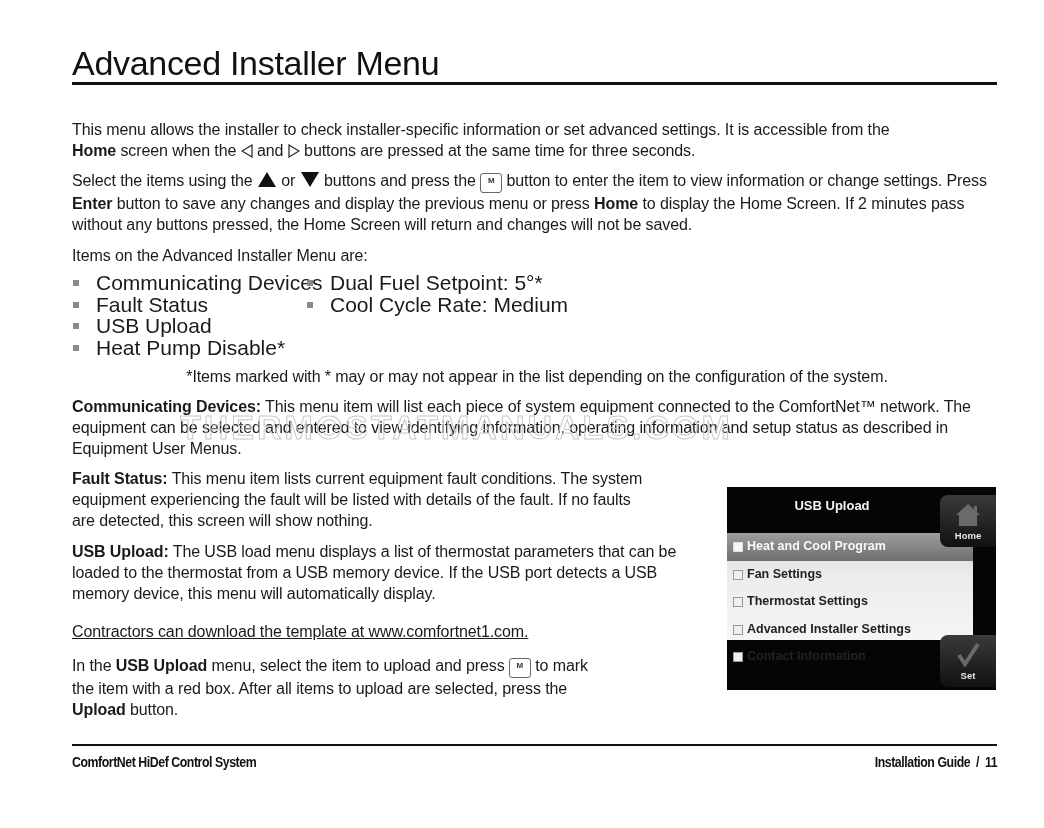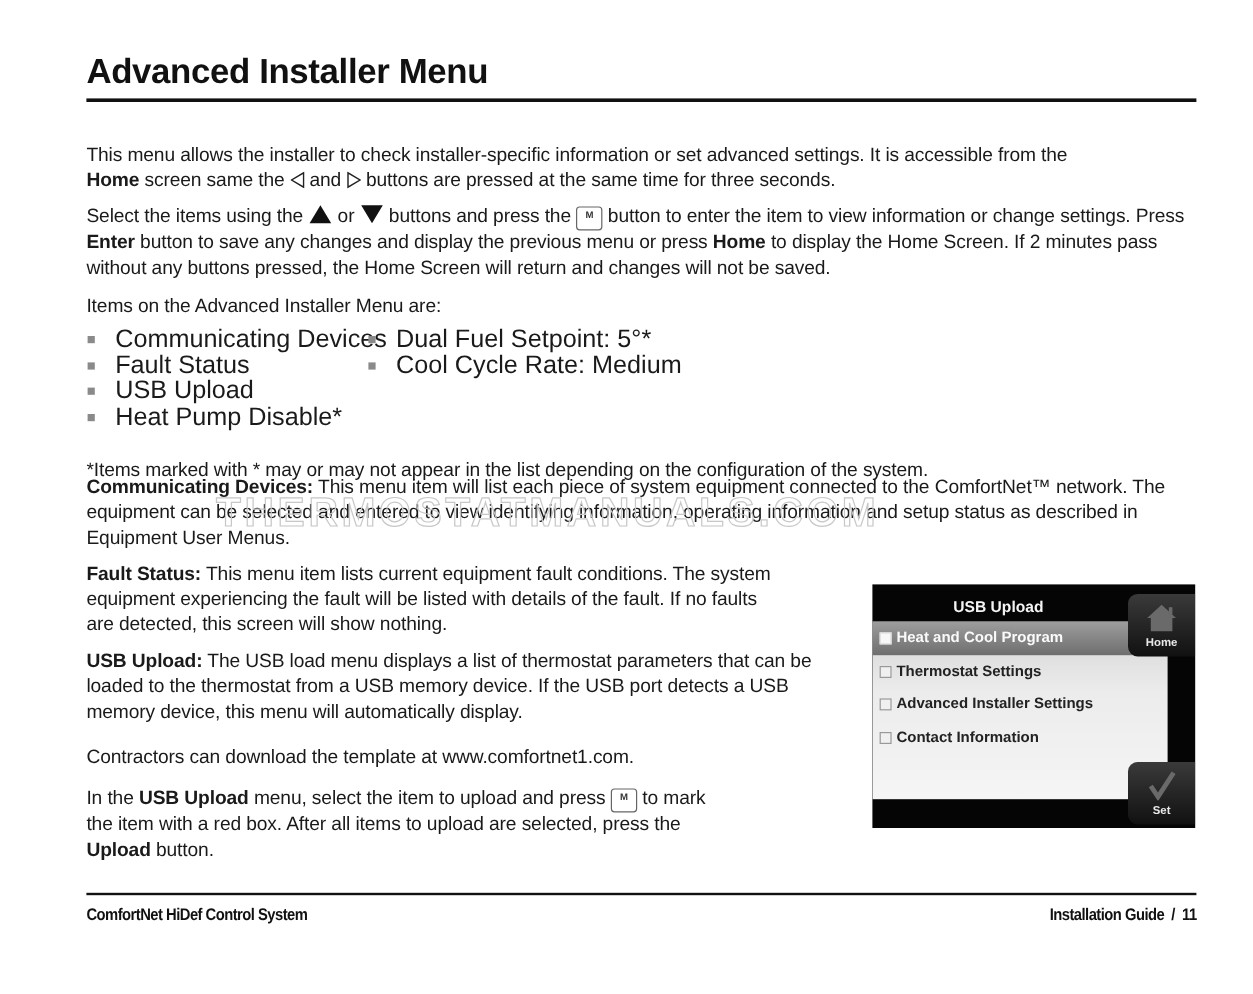--- a/index.html
+++ b/index.html
@@ -1,33 +1,33 @@
 <!DOCTYPE html>
 <html><head>
 <meta charset="utf-8">
 <style>
   * { box-sizing: border-box; margin: 0; padding: 0; }
   html, body { width: 1044px; height: 828px; background: #ffffff; overflow: hidden; }
   body { position: relative; font-family: "Liberation Sans", sans-serif; color: #1a1a1a; }
-  .page-title { position: absolute; left: 72px; top: 44px; font-size: 29px; font-weight: bold; letter-spacing: -0.3px; color: #111; }
+  .page-title { position: absolute; left: 72px; top: 44px; font-size: 34px; font-weight: normal; letter-spacing: -0.3px; color: #111; }
   .title-rule { position: absolute; left: 72px; top: 82px; width: 925px; height: 3px; background: #111; }
   .para { position: absolute; left: 72px; font-size: 16px; line-height: 21px; color: #1a1a1a; letter-spacing: -0.1px; }
   .para b { font-weight: bold; }
   .w920 { width: 930px; }
   .w620 { width: 610px; }
   .inline-icon { display: inline-block; vertical-align: -2px; }
   .m-btn { display: inline-block; width: 22px; height: 20px; border: 1px solid #666; border-radius: 3px; font-size: 8px; font-weight: bold; text-align: center; line-height: 14px; vertical-align: 3px; color: #333; }
   .bullets { position: absolute; top: 272px; left: 72px; }
   .bullet-col { position: absolute; top: 0; }
   .bullet-item { position: relative; font-size: 21px; line-height: 21.5px; padding-left: 24px; white-space: nowrap; }
   .bullet-item .sq { position: absolute; left: 1px; top: 8px; width: 6px; height: 6px; background: #8a8a8a; }
   .watermark { position: absolute; left: 180px; top: 388px; font-size: 34px; font-weight: bold; letter-spacing: 3px; color: transparent; -webkit-text-stroke: 1px #c8c8c8; white-space: nowrap; pointer-events: none; margin-top: 20px; }
   .tstat { position: absolute; left: 727px; top: 487px; width: 269px; height: 203px; background: #050505; overflow: hidden; }
   .tstat-header { position: absolute; left: 0; top: 0; width: 210px; height: 40px; color: #f4f4f4; font-size: 13px; font-weight: bold; text-align: center; line-height: 38px; }
-  .tstat-list { position: absolute; left: 0; top: 31px; width: 246px; height: 148px; background: linear-gradient(#d4d4d4, #ececec 40%, #f5f5f5); }
+  .tstat-list { position: absolute; left: 0; top: 46px; width: 246px; height: 107px; background: linear-gradient(#d4d4d4, #ececec 40%, #f5f5f5); }
   .tstat-row { position: relative; height: 27.5px; font-size: 12.5px; font-weight: bold; color: #222; line-height: 27px; padding-left: 20px; white-space: nowrap; }
   .tstat-row.selected { background: linear-gradient(#9d9d9d, #6e6e6e); color: #fafafa; width: 246px; }
   .tstat-row .cb { position: absolute; left: 6px; top: 9px; width: 10px; height: 10px; background: #f0f0f0; border: 1px solid #999; }
   .tstat-row.selected .cb { background: #f7f7f7; border-color: #ddd; }
   .tstat-btn { position: absolute; right: 0; width: 56px; height: 52px; background: linear-gradient(#3a3a3a, #111); border-radius: 8px 0 0 8px; color: #e8e8e8; font-size: 9.5px; font-weight: bold; text-align: center; }
   .tstat-btn .lbl { position: absolute; bottom: 6px; left: 0; width: 100%; }
   .tstat-btn .ico { position: absolute; top: 6px; left: 0; width: 100%; text-align: center; font-size: 22px; line-height: 24px; color: #6d6d6d; }
   .home-btn { top: 8px; }
   .set-btn { top: 148px; padding-left: 36px; }
   .footer-rule { position: absolute; left: 72px; top: 744px; width: 925px; height: 2px; background: #111; }
@@ -35,21 +35,21 @@
   .footer-right { position: absolute; right: 47px; top: 754px; font-size: 14px; font-weight: bold; color: #111; letter-spacing: -0.5px; transform: scaleX(0.88); transform-origin: right; white-space: nowrap; }
 </style>
 </head>
 <body>
 
 <div class="page-title">Advanced Installer Menu</div>
 <div class="title-rule"></div>
 
 <div class="para w920" style="top:119px;">
   <span>This menu allows the installer to check installer-specific information or set advanced settings. It is accessible from the</span><br>
-  <b>Home</b><span> screen same the </span><svg class="inline-icon" width="12" height="14" viewBox="0 0 12 14">
+  <b>Home</b><span> screen when the </span><svg class="inline-icon" width="12" height="14" viewBox="0 0 12 14">
       <polygon points="11,1 11,13 1,7" fill="none" stroke="#222" stroke-width="1.2"></polygon>
     </svg><span> and </span><svg class="inline-icon" width="12" height="14" viewBox="0 0 12 14">
       <polygon points="1,1 1,13 11,7" fill="none" stroke="#222" stroke-width="1.2"></polygon>
     </svg><span> buttons are pressed at the same time for three seconds.</span>
 </div>
 
 <div class="para w920" style="top:170px;">
   <span>Select the items using the </span><svg class="inline-icon" width="20" height="17" viewBox="0 0 20 17">
       <polygon points="10,1 19,16 1,16" fill="#111"></polygon>
     </svg><span> or </span><svg class="inline-icon" width="20" height="17" viewBox="0 0 20 17">
@@ -65,46 +65,47 @@
     <div class="bullet-item"><span class="sq"></span><span>Fault Status</span></div>
     <div class="bullet-item"><span class="sq"></span><span>USB Upload</span></div>
     <div class="bullet-item"><span class="sq"></span><span>Heat Pump Disable*</span></div>
   </div>
   <div class="bullet-col" style="left:234px;">
     <div class="bullet-item"><span class="sq"></span><span>Dual Fuel Setpoint: 5°*</span></div>
     <div class="bullet-item"><span class="sq"></span><span>Cool Cycle Rate: Medium</span></div>
   </div>
 </div>
 
-<div class="para w920" style="top:382px;">*Items marked with * may or may not appear in the list depending on the configuration of the system.</div>
+<div class="para w920" style="top:366px;text-align:center;">*Items marked with * may or may not appear in the list depending on the configuration of the system.</div>
 
 <div class="para w920" style="top:396px;">
   <b>Communicating Devices:</b><span> This menu item will list each piece of system equipment connected to the ComfortNet™ network. The equipment can be selected and entered to view identifying information, operating information and setup status as described in Equipment User Menus.</span>
 </div>
 
 <div class="watermark">THERMOSTATMANUALS.COM</div>
 
 <div class="para w620" style="top:468px; width:580px;">
   <b>Fault Status:</b><span> This menu item lists current equipment fault conditions. The system equipment experiencing the fault will be listed with details of the fault. If no faults are detected, this screen will show nothing.</span>
 </div>
 
 <div class="para w620" style="top:541px;">
   <b>USB Upload:</b><span> The USB load menu displays a list of thermostat parameters that can be loaded to the thermostat from a USB memory device. If the USB port detects a USB memory device, this menu will automatically display.</span>
 </div>
 
-<div class="para" style="top:621px;">Contractors can download the template at www.comfortnet1.com.</div>
+<div class="para" style="top:621px;text-decoration:underline;">Contractors can download the template at www.comfortnet1.com.</div>
 
 <div class="para" style="top:655px; width:540px;">
   <span>In the </span><b>USB Upload</b><span> menu, select the item to upload and press </span><span class="m-btn">M</span><span> to mark the item with a red box. After all items to upload are selected, press the </span><b>Upload</b><span> button.</span>
 </div>
 
 <div class="tstat">
   <div class="tstat-header">USB Upload</div>
   <div class="tstat-list">
     <div class="tstat-row selected"><span class="cb"></span><span>Heat and Cool Program</span></div>
+    <div class="tstat-row"><span class="cb"></span><span>Fan Settings</span></div>
     <div class="tstat-row"><span class="cb"></span><span>Thermostat Settings</span></div>
     <div class="tstat-row"><span class="cb"></span><span>Advanced Installer Settings</span></div>
     <div class="tstat-row"><span class="cb"></span><span>Contact Information</span></div>
   </div>
   <div class="tstat-btn home-btn">
     <svg class="ico" width="56" height="26" viewBox="0 0 56 26">
         <polygon points="28,3 40,14 37,14 37,25 19,25 19,14 16,14" fill="#6a6a6a"></polygon>
         <rect x="34" y="5" width="3" height="6" fill="#6a6a6a"></rect>
       </svg>
     <span class="lbl">Home</span>

